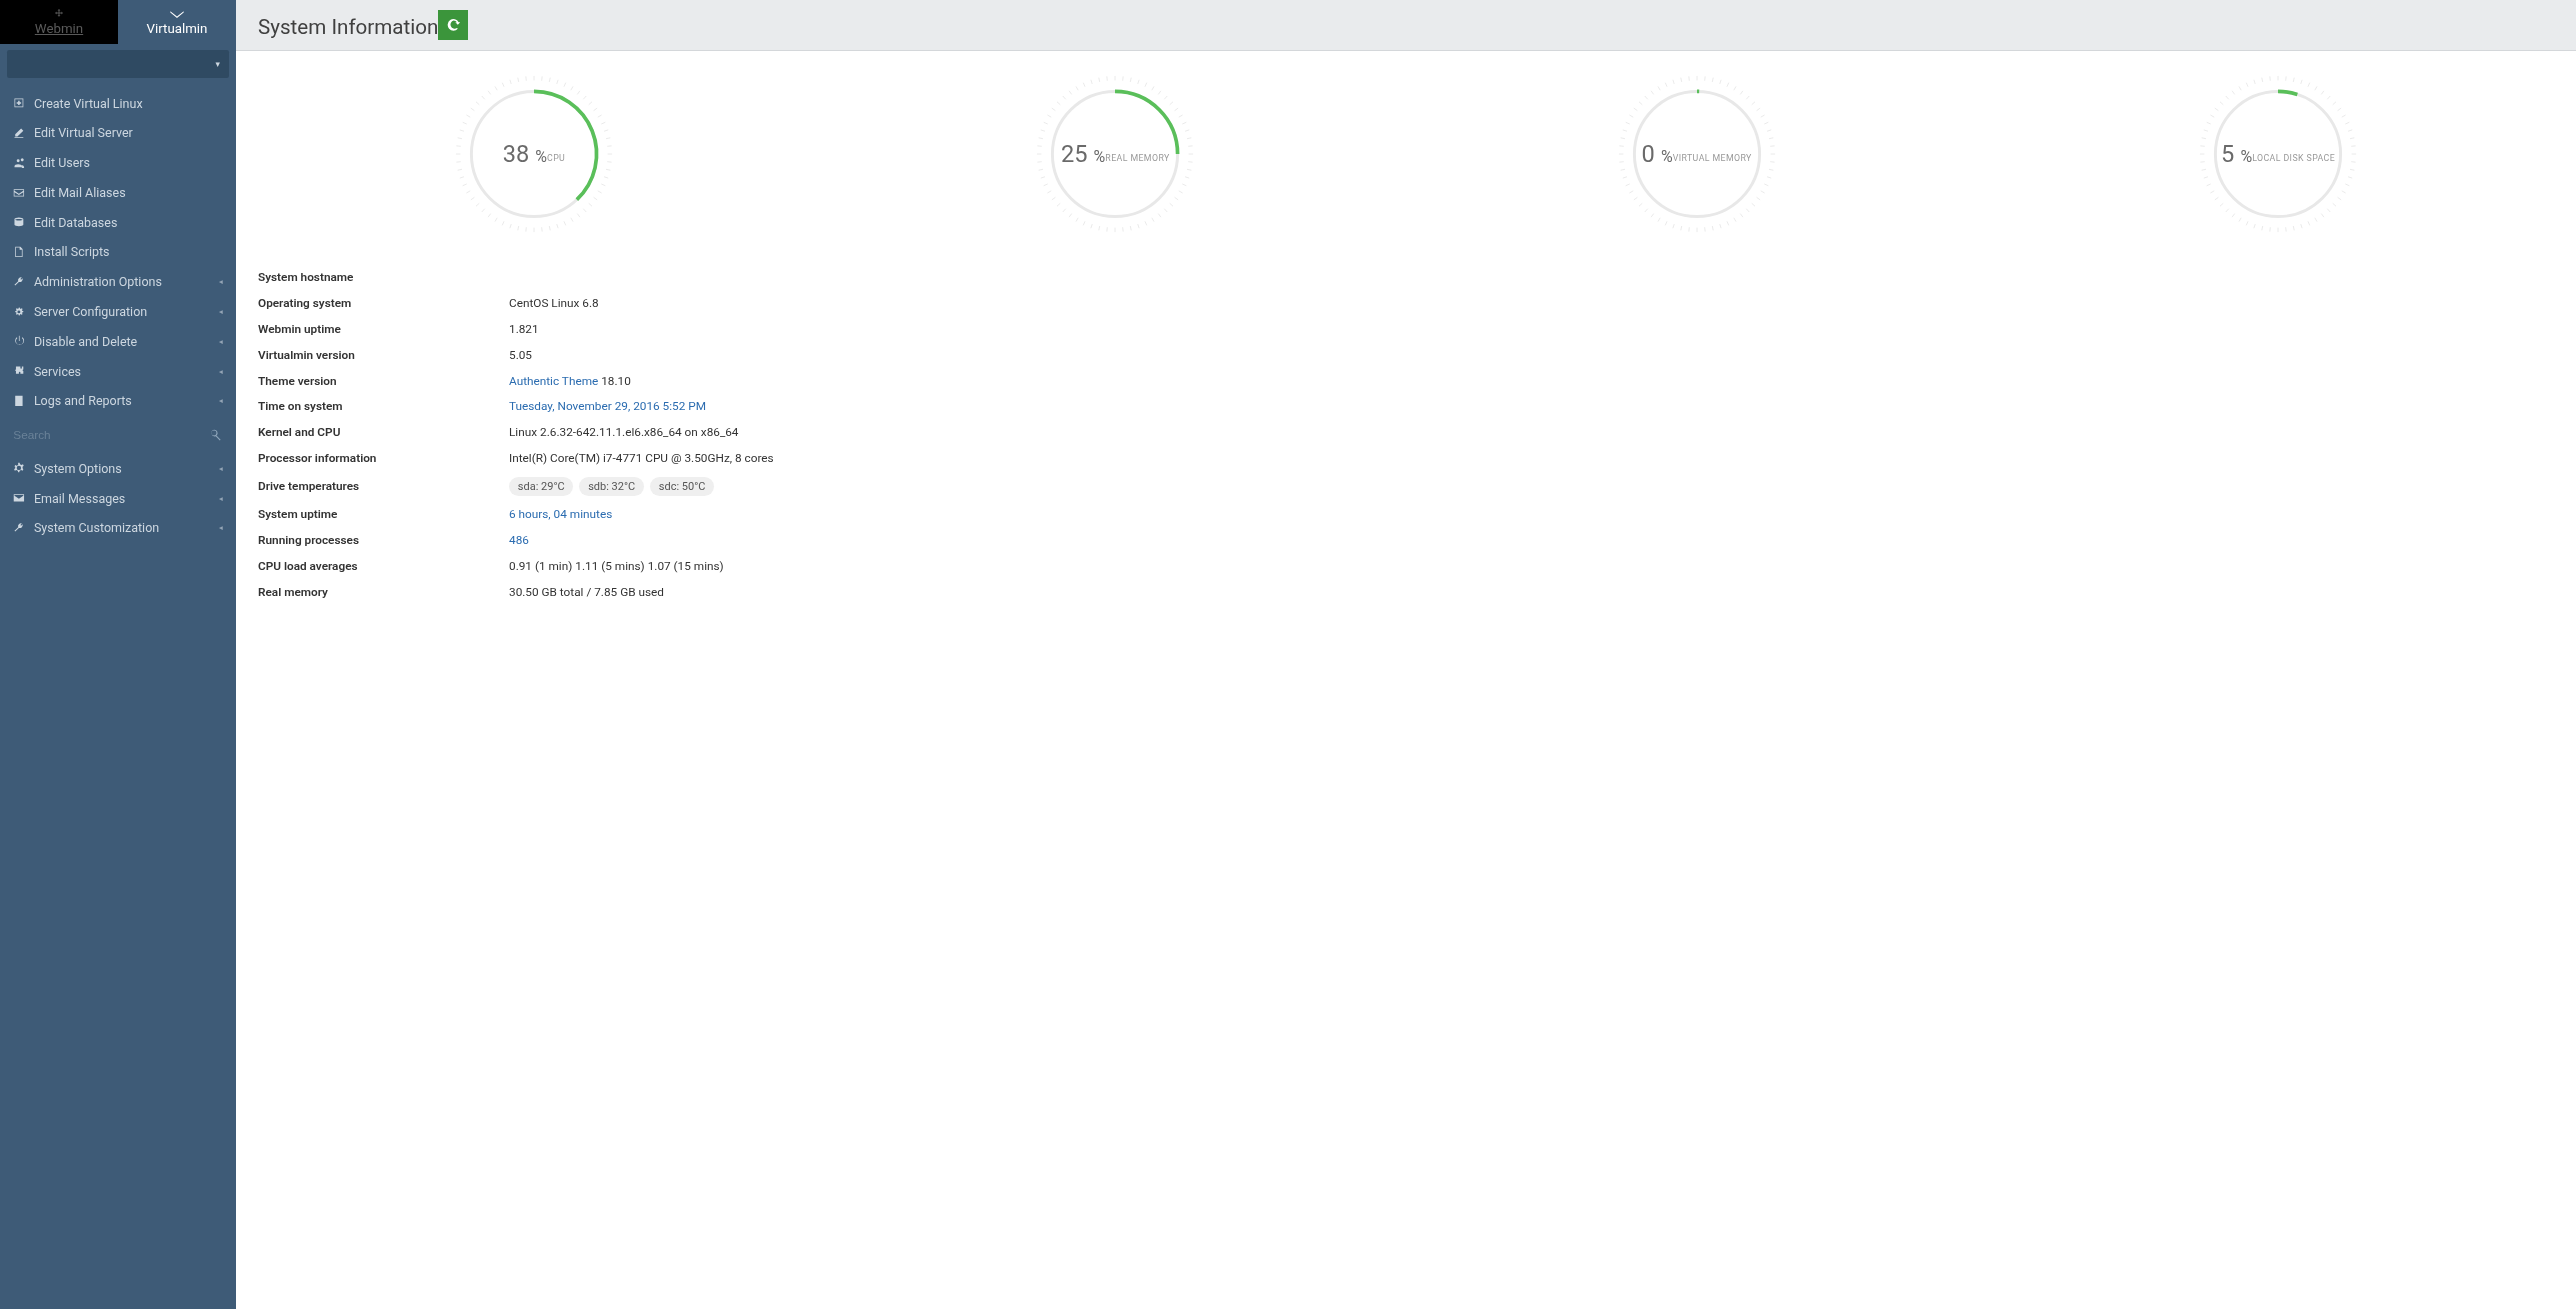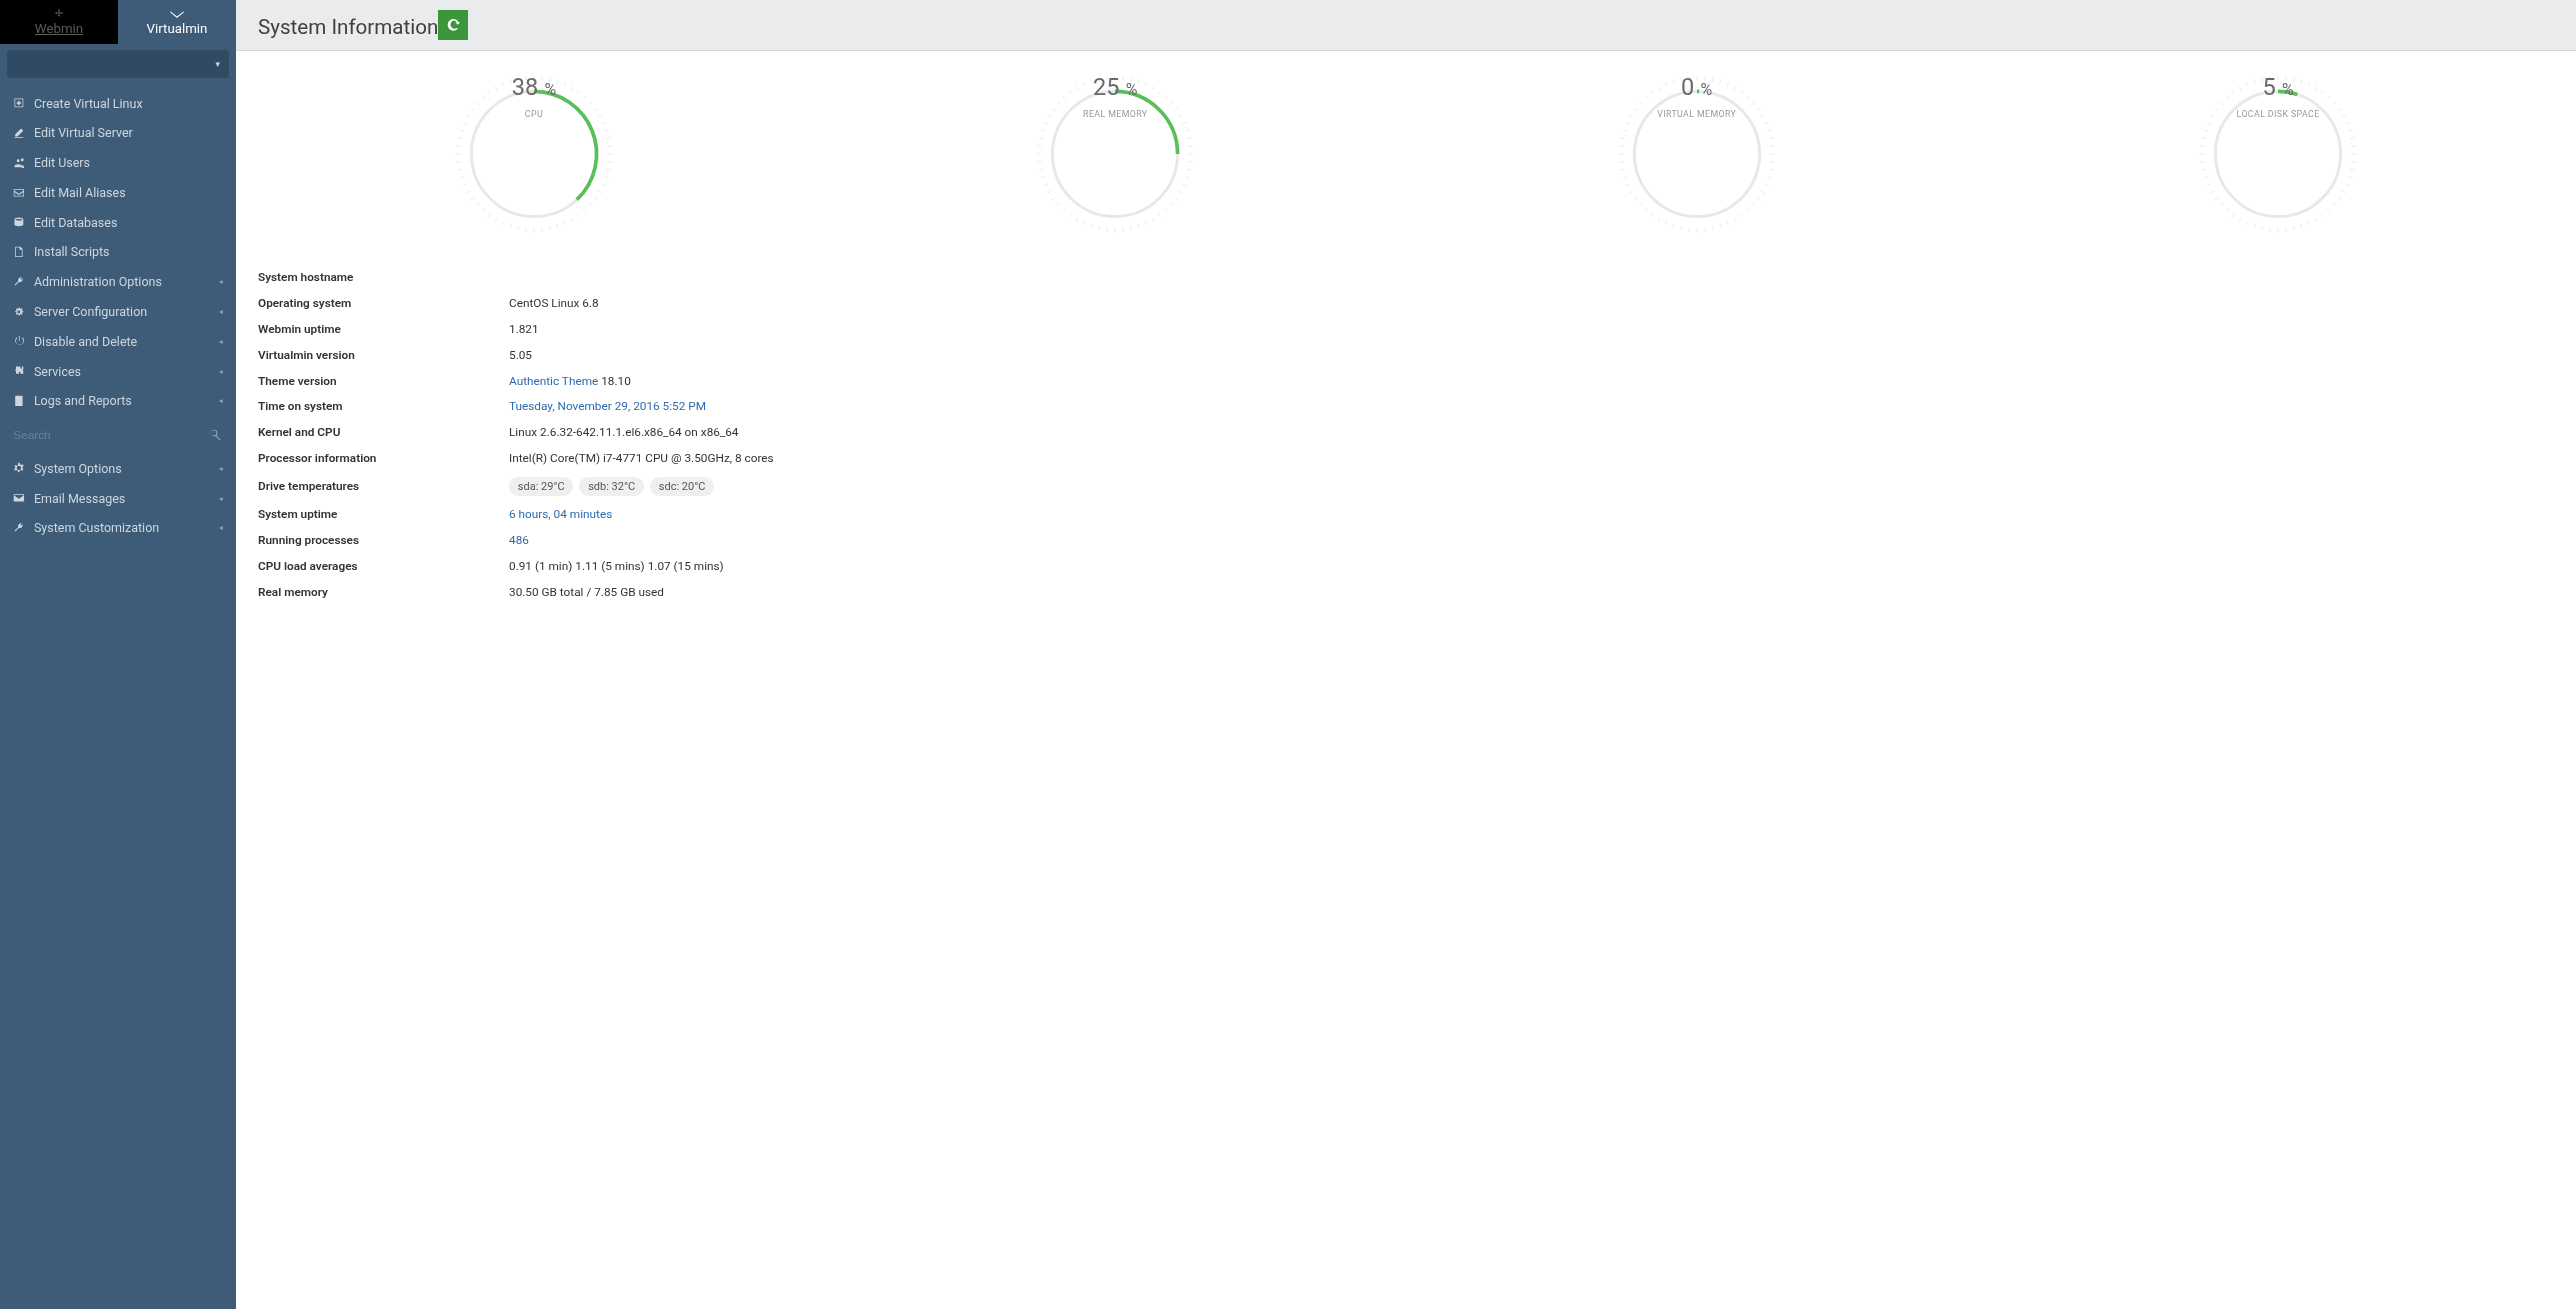--- a/index.html
+++ b/index.html
@@ -35,21 +35,21 @@
 
 .content { flex: 1; padding: 22px 22px 0 22px; }
 
 .gauges { display: flex; justify-content: space-between; gap: 29.5px; margin-bottom: 29.5px; }
 .gauge { flex: 1; display: flex; flex-direction: column; align-items: center; position: relative; }
 .gauge-ring { position: relative; width: 162px; height: 162px; }
 .gauge-ring svg { width: 100%; height: 100%; }
 .gauge-ring .ticks { stroke: #e2e2e2; stroke-width: 1; }
 .gauge-ring .track { stroke: #e8e8e8; stroke-width: 4; fill: none; }
 .gauge-ring .arc { stroke: #5abf5a; stroke-width: 5; fill: none; }
-.gauge-center { position: absolute; inset: 0; display: flex; flex-direction: column; align-items: center; }
+.gauge-center { position: absolute; inset: 0; display: flex; flex-direction: row; align-items: center; justify-content: center; }
 .gauge-value { font-size: 23.6px; color: #6a6a6a; font-weight: 400; }
 .gauge-value .pct { font-size: 16px; margin-left: 2.2px; }
 .gauge-label { font-size: 8.8px; color: #9a9a9a; letter-spacing: 0.4px; margin-top: 8px; text-transform: uppercase; }
 
 .info-grid { max-width: 885px; }
 .info-row { display: flex; align-items: center; padding: 5.9px 0; }
 .info-label { width: 251px; font-weight: 600; font-size: 11.8px; color: #333; flex-shrink: 0; }
 .info-value { font-size: 11.8px; color: #333; }
 .info-value.link { color: #2b6cb0; }
 .badge { display: inline-block; background: #efefef; padding: 2.9px 8.8px; border-radius: 10.3px; margin-right: 5.9px; font-size: 11px; color: #555; }
@@ -517,21 +517,21 @@
         <div class="info-row">
             <div class="info-label">Kernel and CPU</div>
             <div class="info-value">Linux 2.6.32-642.11.1.el6.x86_64 on x86_64</div>
           </div>
         <div class="info-row">
             <div class="info-label">Processor information</div>
             <div class="info-value">Intel(R) Core(TM) i7-4771 CPU @ 3.50GHz, 8 cores</div>
           </div>
         <div class="info-row">
             <div class="info-label">Drive temperatures</div>
-            <div class="info-value" id="drives"><span class="badge">sda: 29°C</span><span class="badge">sdb: 32°C</span><span class="badge">sdc: 20°C</span></div>
+            <div class="info-value" id="drives"><span class="badge">sda: 29°C</span><span class="badge">sdb: 32°C</span><span class="badge">sdc: 50°C</span></div>
           </div>
         <div class="info-row">
             <div class="info-label">System uptime</div>
             <div class="info-value link"><span>6 hours, 04 minutes</span></div>
           </div>
         <div class="info-row">
             <div class="info-label">Running processes</div>
             <div class="info-value link"><span>486</span></div>
           </div>
         <div class="info-row">

